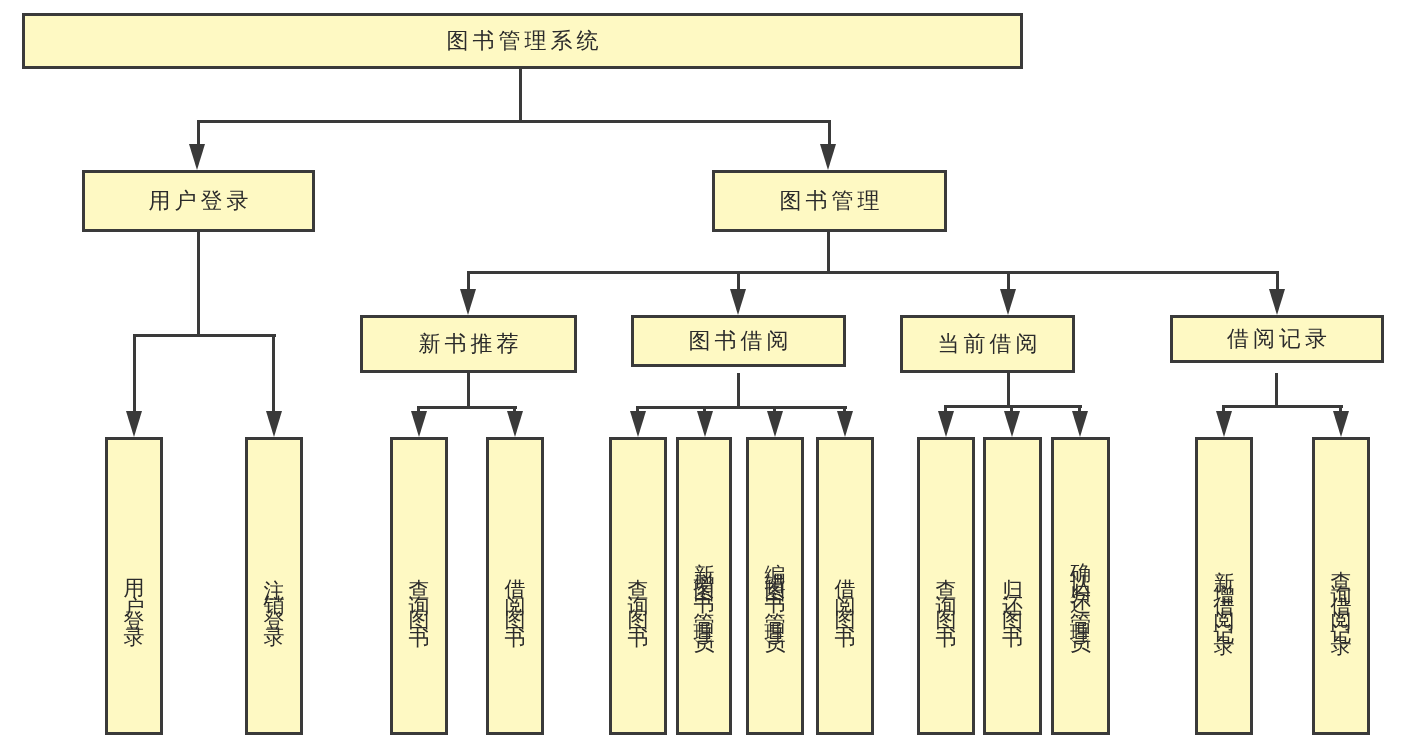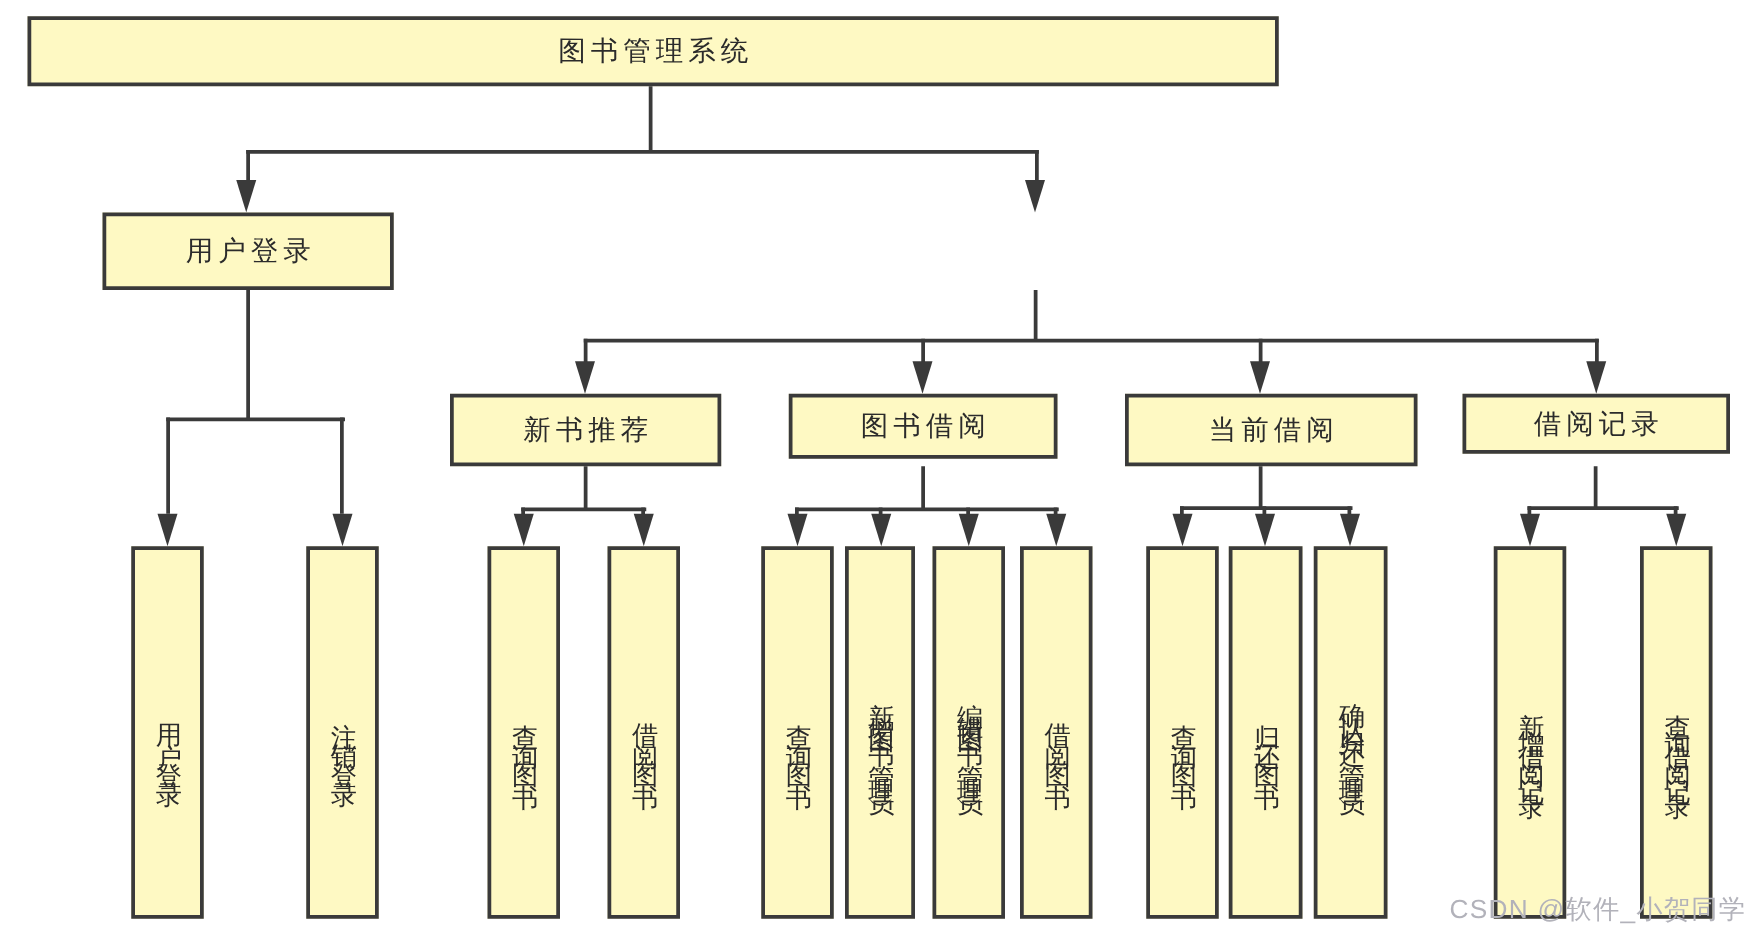--- a/index.html
+++ b/index.html
@@ -44,28 +44,31 @@
 
 <div class="canvas">
 
   <div class="box" style="left:22px;top:13px;width:1001px;height:56px">
     <span class="lbl">图书管理系统</span>
   </div>
 
   <div class="box" style="left:82px;top:170px;width:233px;height:62px">
     <span class="lbl">用户登录</span>
   </div>
+  <div class="box" style="left:712px;top:170px;width:235px;height:62px">
+    <span class="lbl">图书管理</span>
+  </div>
 
   <div class="box" style="left:360px;top:315px;width:217px;height:58px">
     <span class="lbl">新书推荐</span>
   </div>
   <div class="box" style="left:631px;top:315px;width:215px;height:52px">
     <span class="lbl">图书借阅</span>
   </div>
-  <div class="box" style="left:900px;top:315px;width:234px;height:58px">
+  <div class="box" style="left:900px;top:315px;width:175px;height:58px">
     <span class="lbl">当前借阅</span>
   </div>
   <div class="box" style="left:1170px;top:315px;width:214px;height:48px">
     <span class="lbl">借阅记录</span>
   </div>
 
   <div class="box v ls-lg" style="left:105px;top:437px;width:58px;height:298px">
     <span class="lbl">用户登录</span>
   </div>
   <div class="box v ls-lg" style="left:245px;top:437px;width:58px;height:298px">
@@ -161,15 +164,14 @@
   <div class="arrow" style="left:1004px;top:411px"></div>
   <div class="arrow" style="left:1072px;top:411px"></div>
 
   <div class="vline" style="left:1275px;top:373px;height:34px"></div>
   <div class="hline" style="left:1222px;top:405px;width:121px"></div>
   <div class="vline" style="left:1222px;top:405px;height:8px"></div>
   <div class="vline" style="left:1339px;top:405px;height:8px"></div>
   <div class="arrow" style="left:1216px;top:411px"></div>
   <div class="arrow" style="left:1333px;top:411px"></div>
 
-  <div class="watermark">CSDN @软件_小贺同学</div>
 
 </div>
 
 </body></html>

